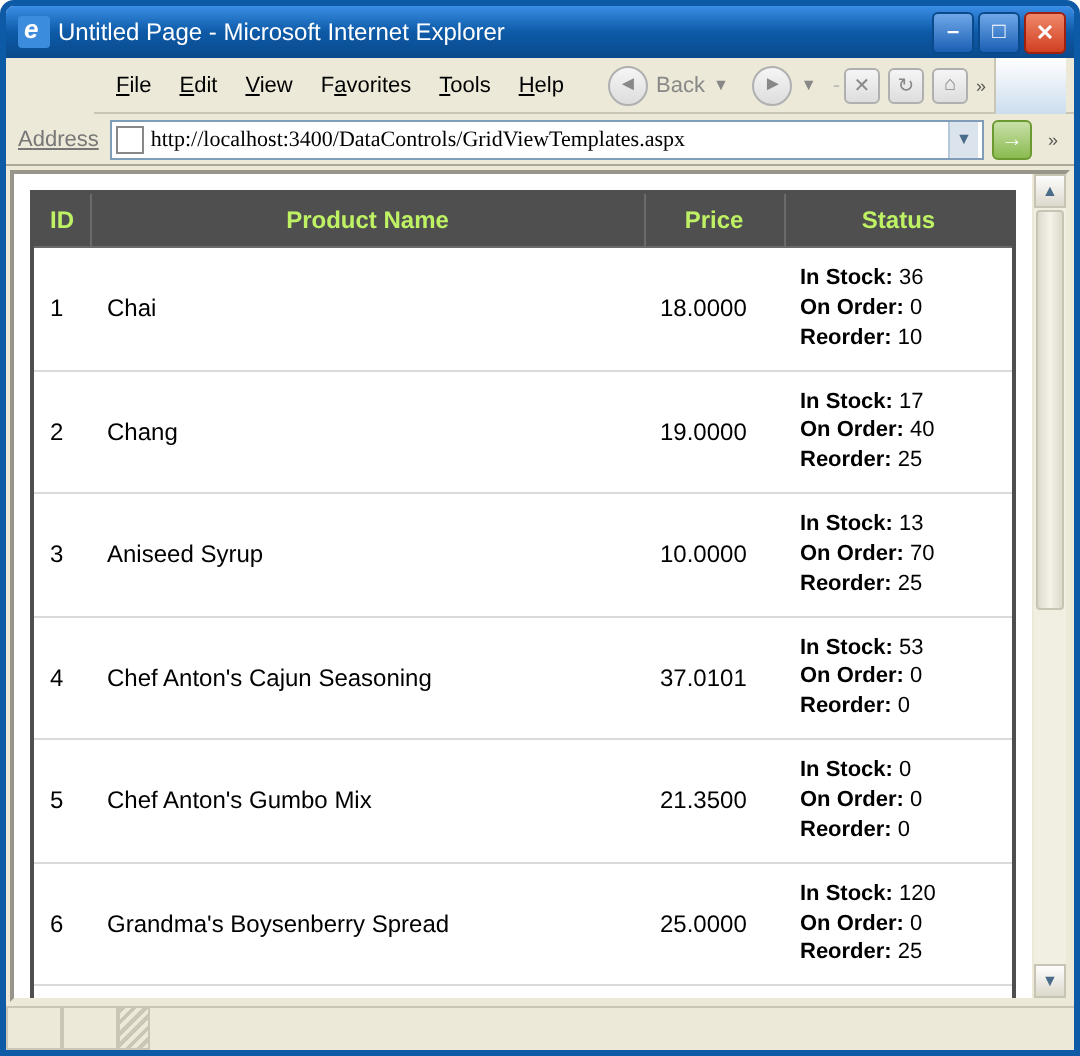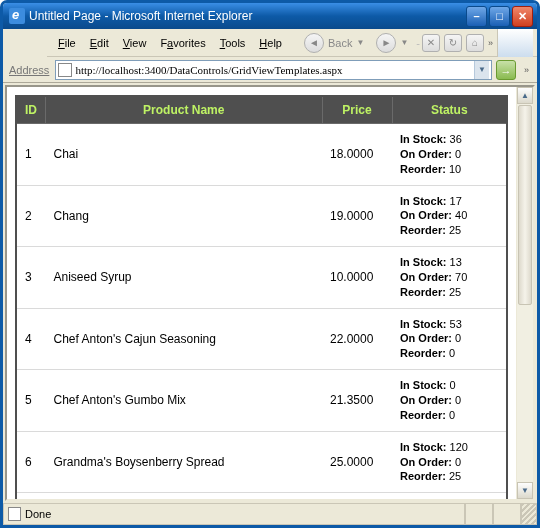--- a/index.html
+++ b/index.html
@@ -313,21 +313,21 @@
             </tr>
             <tr>
               <td class="idcell">3</td>
               <td>Aniseed Syrup</td>
               <td class="pricecell">10.0000</td>
               <td class="statuscell"><b>In Stock:</b> 13<br><b>On Order:</b> 70<br><b>Reorder:</b> 25</td>
             </tr>
             <tr>
               <td class="idcell">4</td>
               <td>Chef Anton's Cajun Seasoning</td>
-              <td class="pricecell">22.0000</td>
+              <td class="pricecell">37.0101</td>
               <td class="statuscell"><b>In Stock:</b> 53<br><b>On Order:</b> 0<br><b>Reorder:</b> 0</td>
             </tr>
             <tr>
               <td class="idcell">5</td>
               <td>Chef Anton's Gumbo Mix</td>
               <td class="pricecell">21.3500</td>
               <td class="statuscell"><b>In Stock:</b> 0<br><b>On Order:</b> 0<br><b>Reorder:</b> 0</td>
             </tr>
             <tr>
               <td class="idcell">6</td>
@@ -345,21 +345,17 @@
       </table>
     </div>
     <div class="vscroll">
       <div class="arr">▲</div>
       <div class="thumb"></div>
       <div class="arr bot">▼</div>
     </div>
   </div>
 
   <div class="statusbar">
-    <div class="panel first">
-      <span class="docicon"></span>
-      <span>Done</span>
-    </div>
     <div class="panel" style="width:28px;"></div>
     <div class="panel" style="width:28px;"></div>
     <div class="panel grip"></div>
   </div>
 </div>
 
 </body></html>

